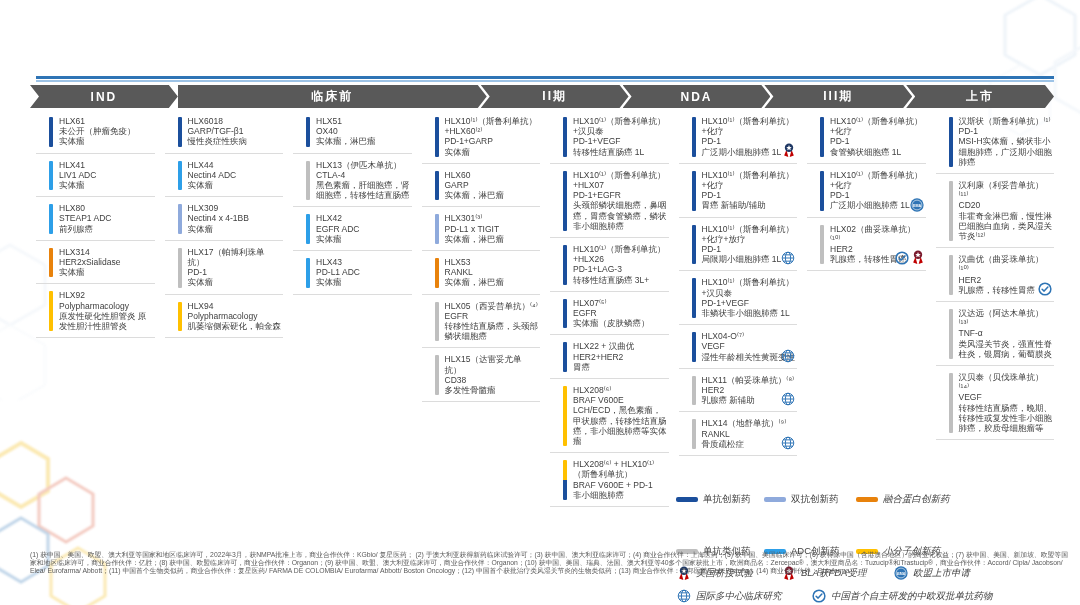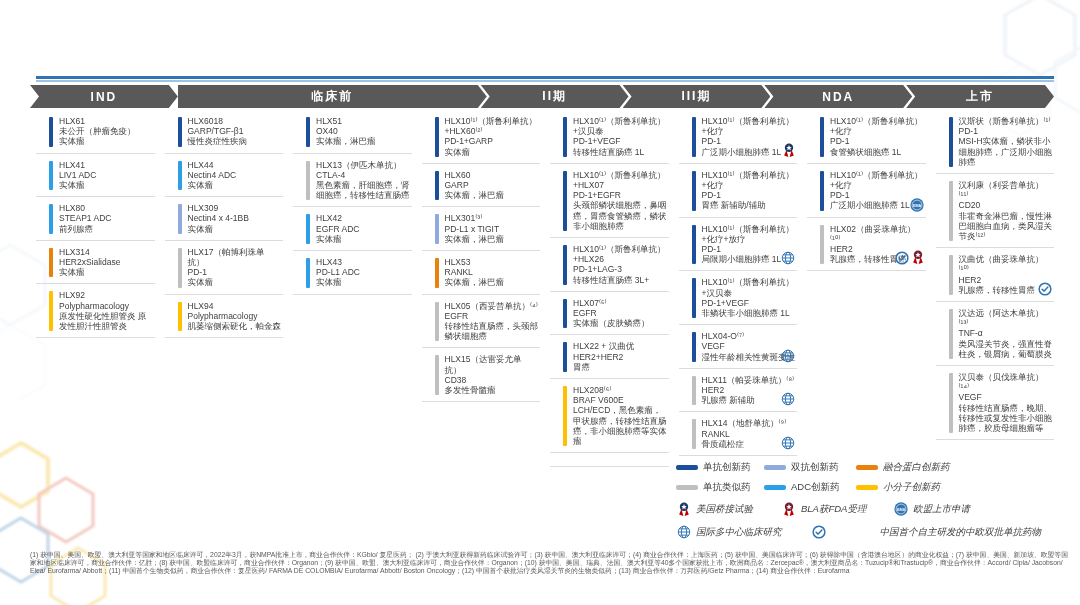--- a/index.html
+++ b/index.html
@@ -40,26 +40,26 @@
   }
   .bar{flex:0 0 4px;border-radius:1px;margin-top:1px;}
   .card-text{font-size:8.5px;line-height:10.2px;letter-spacing:0;}
   .card-name{white-space:normal;}
   .card-badges{position:absolute;right:2px;bottom:5px;display:flex;gap:3px;align-items:center;}
   .card-badges svg{display:block;}
 
   
   .legend{position:absolute;left:676px;top:461px;width:378px;font-size:9.5px;color:#3F3F3F;}
   .legend-row{display:flex;align-items:center;margin-bottom:7px;}
-  .legend-type{display:flex;align-items:center;gap:5px;}
+  .legend-type{display:flex;align-items:center;gap:5px;margin-top:32px;}
   .lt-1{width:88px;} .lt-2{width:92px;} .lt-3{width:118px;font-style:italic;}
   .swatch{width:22px;height:5px;border-radius:2px;flex:0 0 auto;}
   .legend-badge{display:flex;align-items:center;gap:5px;font-style:italic;}
   .lb-1{width:105px;} .lb-2{width:112px;} .lb-3{width:110px;}
-  .lb-4{width:135px;} .lb-5{width:230px;justify-content:space-between;}
+  .lb-4{width:135px;} .lb-5{width:230px;}
   .legend-badge-icon{width:15px;height:16px;display:flex;align-items:center;justify-content:center;flex:0 0 auto;}
   .legend-badge-icon svg{display:block;}
 
   
   .footnotes{position:absolute;left:30px;right:12px;top:551px;font-size:6.8px;
     line-height:8.2px;color:#595959;text-align:left;}
 </style>
 </head>
 <body>
 
@@ -90,24 +90,24 @@
     <div class="chev">
         <span>IND</span>
       </div>
     <div class="chev chev-first">
         <span>临床前</span>
       </div>
     <div class="chev">
         <span>II期</span>
       </div>
     <div class="chev">
+        <span>NDA</span>
+      </div>
+    <div class="chev">
         <span>III期</span>
-      </div>
-    <div class="chev">
-        <span>NDA</span>
       </div>
     <div class="chev">
         <span>上市</span>
       </div>
   </div>
 
   <div class="pipeline">
       <div class="pipe-col">
         <div class="card">
       <span class="bar" style="background: rgb(27, 79, 156);"></span>
@@ -346,20 +346,25 @@
       <span class="bar" style="background: rgb(255, 192, 0);"></span>
       <div class="card-text">
         <div class="card-name">HLX208⁽⁶⁾</div>
         <div class="card-target">BRAF V600E</div>
         <div class="card-ind">LCH/ECD，黑色素瘤，甲状腺癌，转移性结直肠癌，非小细胞肺癌等实体瘤</div>
       </div>
       <span class="card-badges"></span>
     </div>
         <div class="card">
       <span class="bar" style="background: linear-gradient(rgb(255, 192, 0) 0px, rgb(255, 192, 0) 50%, rgb(27, 79, 156) 50%, rgb(27, 79, 156) 100%);"></span>
+      <div class="card-text">
+        <div class="card-name">HLX208⁽⁶⁾ + HLX10⁽¹⁾（斯鲁利单抗）</div>
+        <div class="card-target">BRAF V600E + PD-1</div>
+        <div class="card-ind">非小细胞肺癌</div>
+      </div>
       <span class="card-badges"></span>
     </div>
       </div>
       <div class="pipe-col">
         <div class="card">
       <span class="bar" style="background: rgb(27, 79, 156);"></span>
       <div class="card-text">
         <div class="card-name">HLX10⁽¹⁾（斯鲁利单抗）+化疗</div>
         <div class="card-target">PD-1</div>
         <div class="card-ind">广泛期小细胞肺癌 1L</div>

